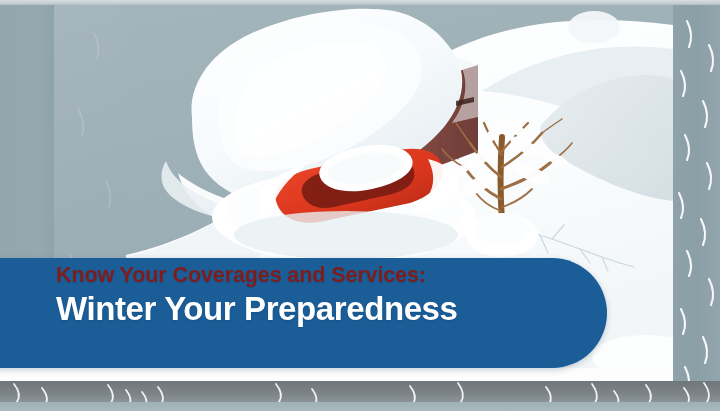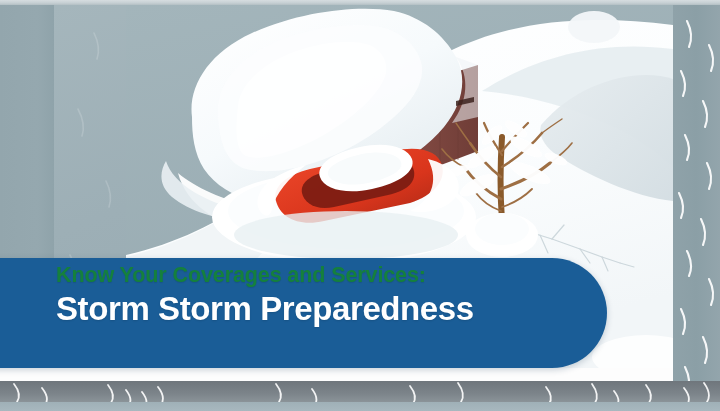--- a/index.html
+++ b/index.html
@@ -99,21 +99,21 @@
   }
 
   #headline-text-wrap {
     position: absolute;
     left: 56px;
     top: 262px;
     width: 540px;
   }
 
   #eyebrow-line {
-    color: #15803d;
+    color: #7f1d1d;
     font-family: "Liberation Sans", sans-serif;
     font-weight: bold;
     font-size: 21.5px;
     letter-spacing: -0.1px;
     line-height: 26px;
     white-space: nowrap;
     margin: 0;
     padding: 0;
     text-shadow: 0 1px 1px rgba(0,0,0,.10);
   }
@@ -417,16 +417,16 @@
       <path d="M684 10 q8 10 3 17"></path>
         <path d="M704 5 q8 11 3 19"></path>
     </g>
   </svg>
 
   <div class="layer" id="bottom-light-strip"></div>
 
   <div id="headline-banner"></div>
   <div id="headline-text-wrap">
     <div id="eyebrow-line">Know Your Coverages and Services:</div>
-    <div id="title-line">Storm Storm Preparedness</div>
+    <div id="title-line">Winter Your Preparedness</div>
   </div>
 
 </div>
 
 </body></html>

